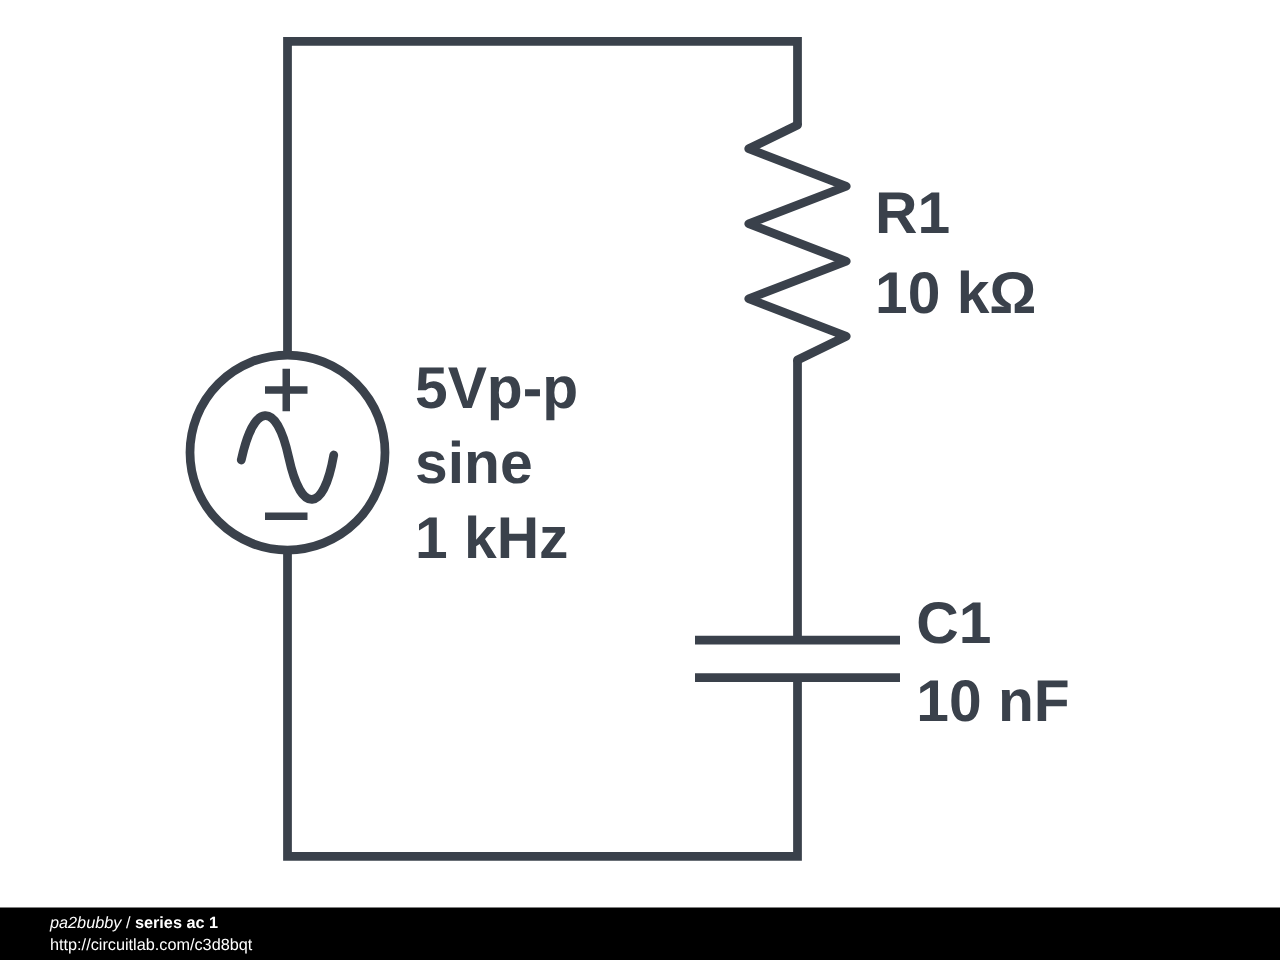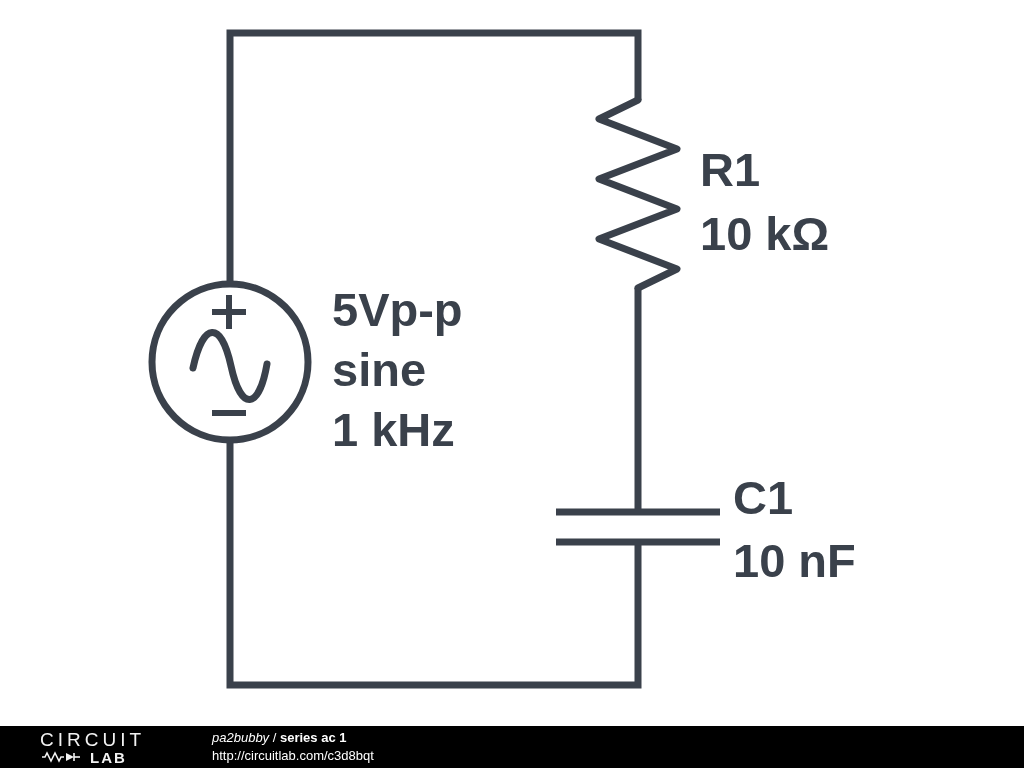--- a/index.html
+++ b/index.html
@@ -131,31 +131,19 @@
     <text class="lbl" x="332" y="446">1 kHz</text>
 
     <text class="lbl" x="700" y="186">R1</text>
     <text class="lbl" x="700" y="250">10 kΩ</text>
 
     <text class="lbl" x="733" y="514">C1</text>
     <text class="lbl" x="733" y="577">10 nF</text>
   </svg>
 
   <div class="footer">
-    <div class="logo">
-      <span class="logo-top">CIRCUIT</span>
-      <span class="logo-bottom">
-        <svg class="logo-glyph" width="44" height="12" viewBox="0 0 44 12">
-          <polyline points="0,6 3,6 5,2 9,10 13,2 17,10 19,6 22,6" fill="none" stroke="#f2f2f2" stroke-width="1.6"></polyline>
-          <polygon points="24,2 24,10 32,6" fill="#f2f2f2"></polygon>
-          <line x1="32" y1="2" x2="32" y2="10" stroke="#f2f2f2" stroke-width="1.6"></line>
-          <line x1="32" y1="6" x2="38" y2="6" stroke="#f2f2f2" stroke-width="1.6"></line>
-        </svg>
-        <span class="logo-lab">LAB</span>
-      </span>
-    </div>
     <div class="meta">
       <span class="meta-line1"><span class="meta-author">pa2bubby</span><span class="meta-sep"> / </span><span class="meta-title">series ac 1</span></span>
       <span class="meta-url">http://circuitlab.com/c3d8bqt</span>
     </div>
   </div>
 
 </div>
 
 </body></html>

